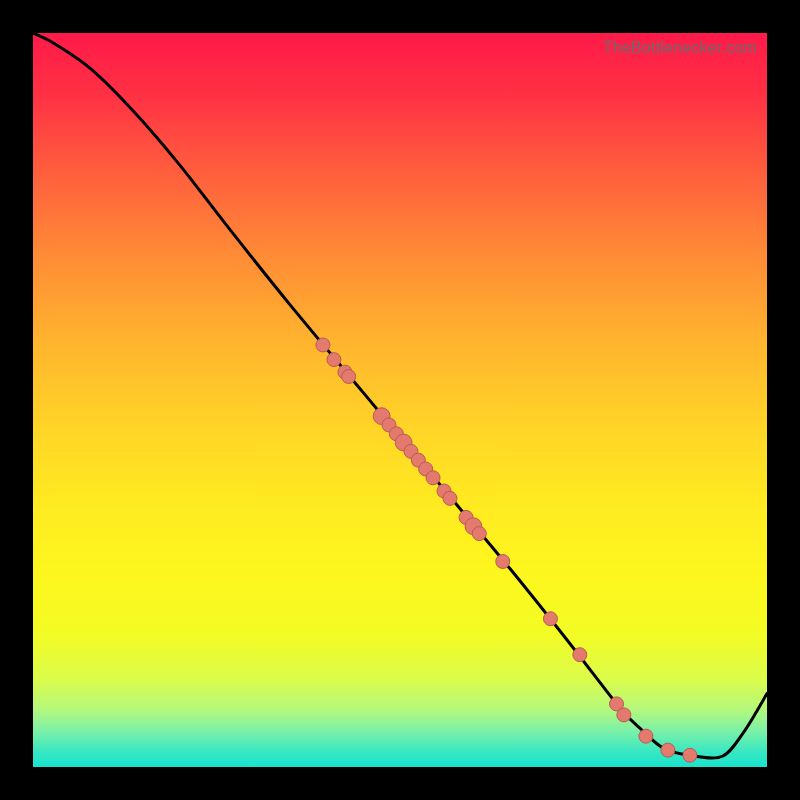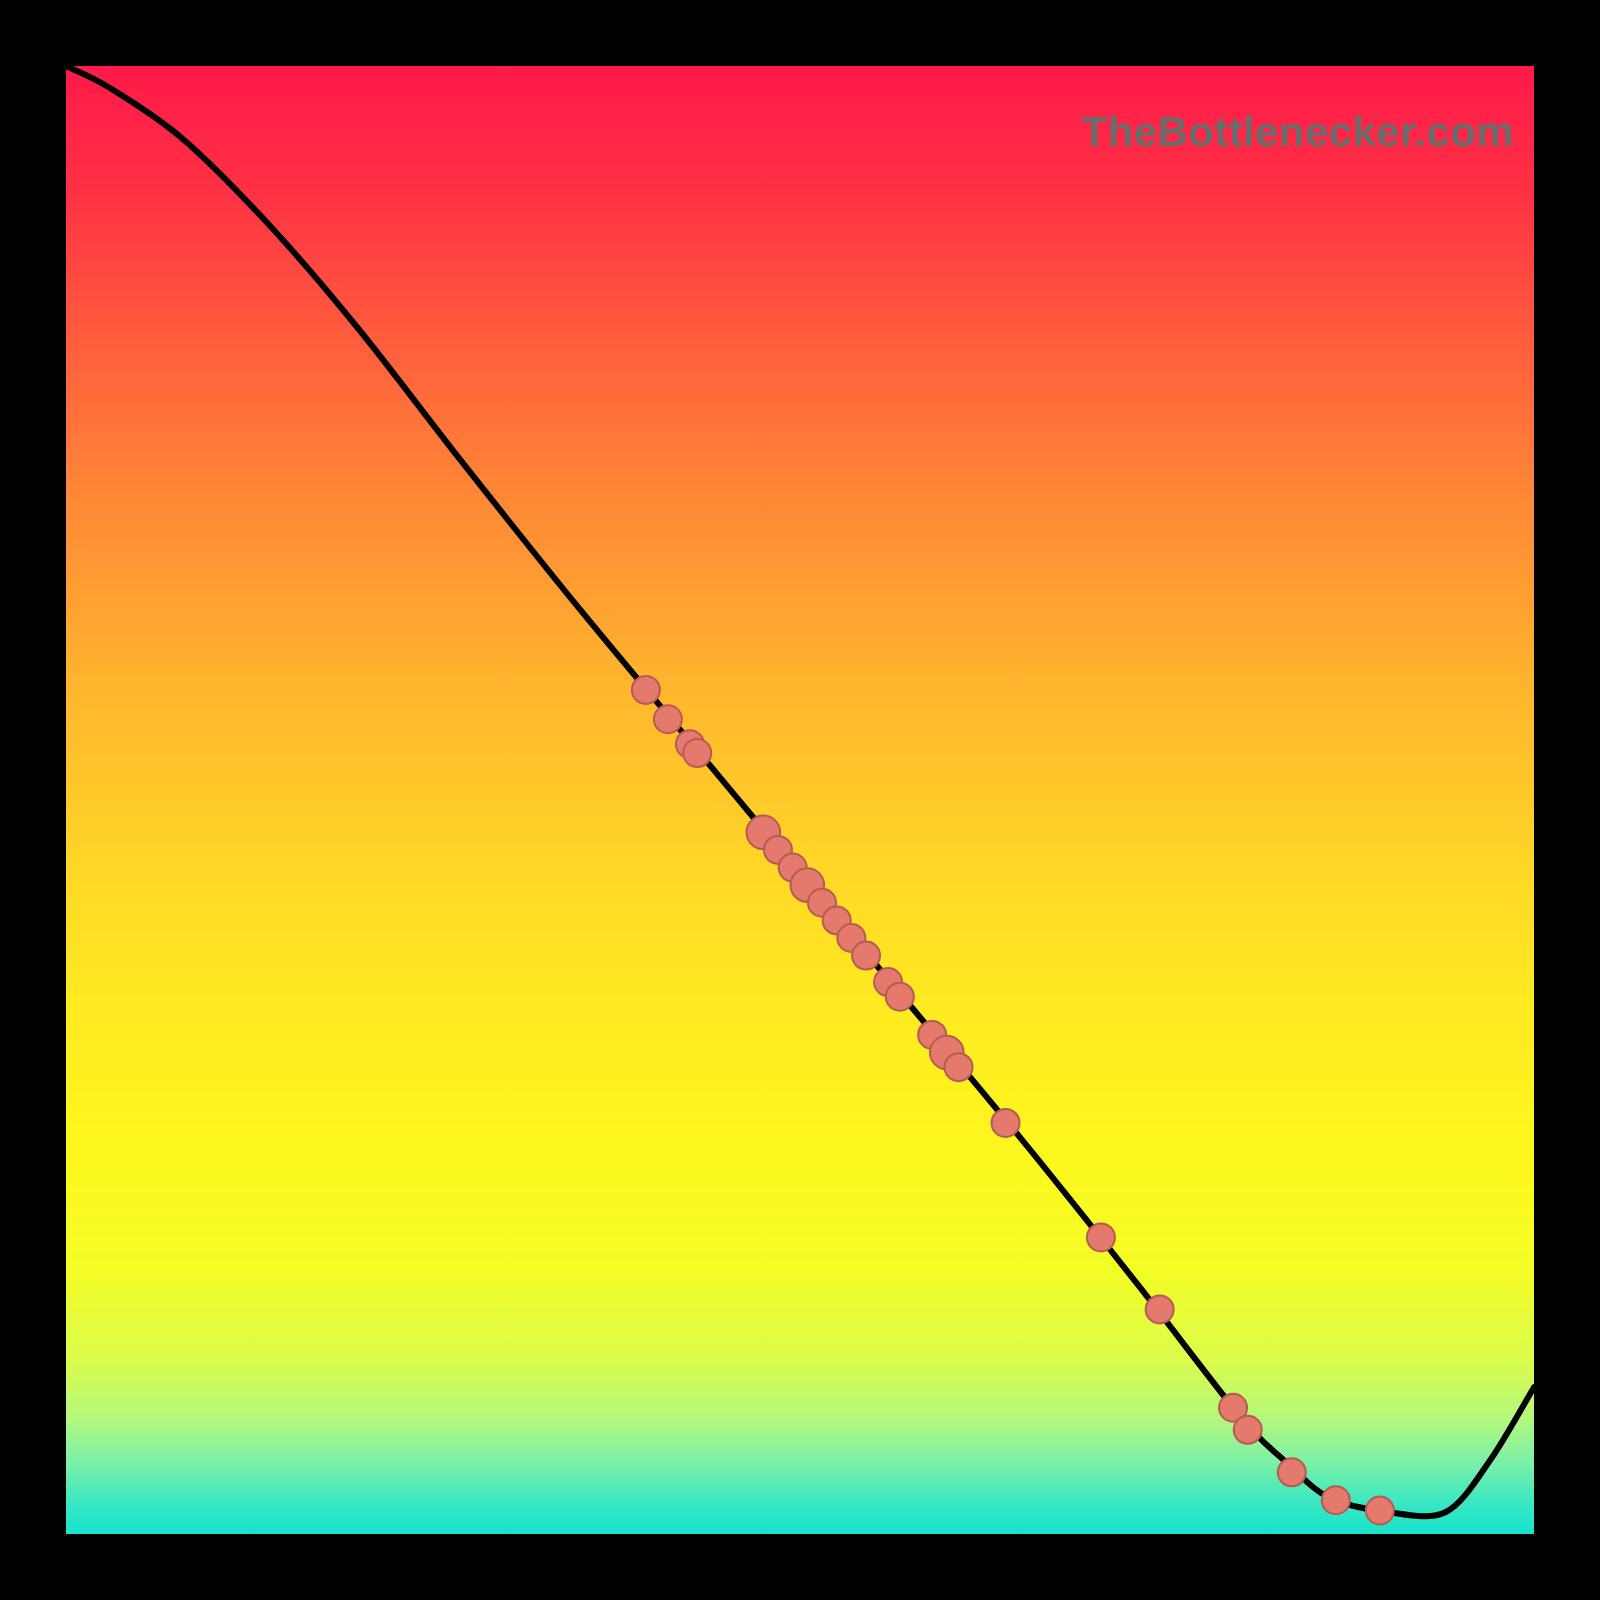--- a/index.html
+++ b/index.html
@@ -28,25 +28,25 @@
       #f3fc25 82%,
       #dbfc4a 88%,
       #b6f87a 92%,
       #7ef1a6 95%,
       #37e7c3 98%,
       #17e3cd 100%
     );
   }
   .watermark {
     position: absolute;
-    top: 22px;
+    top: 6px;
     right: 10px;
     font-family: Arial, Helvetica, sans-serif;
-    font-size: 21px;
-    font-weight: 700;
+    font-size: 16px;
+    font-weight: 400;
     color: #6b6b6b;
     letter-spacing: 0.2px;
     user-select: none;
   }
   svg.curve {
     position: absolute;
     left: 0; top: 0;
     width: 734px; height: 734px;
     overflow: visible;
   }

